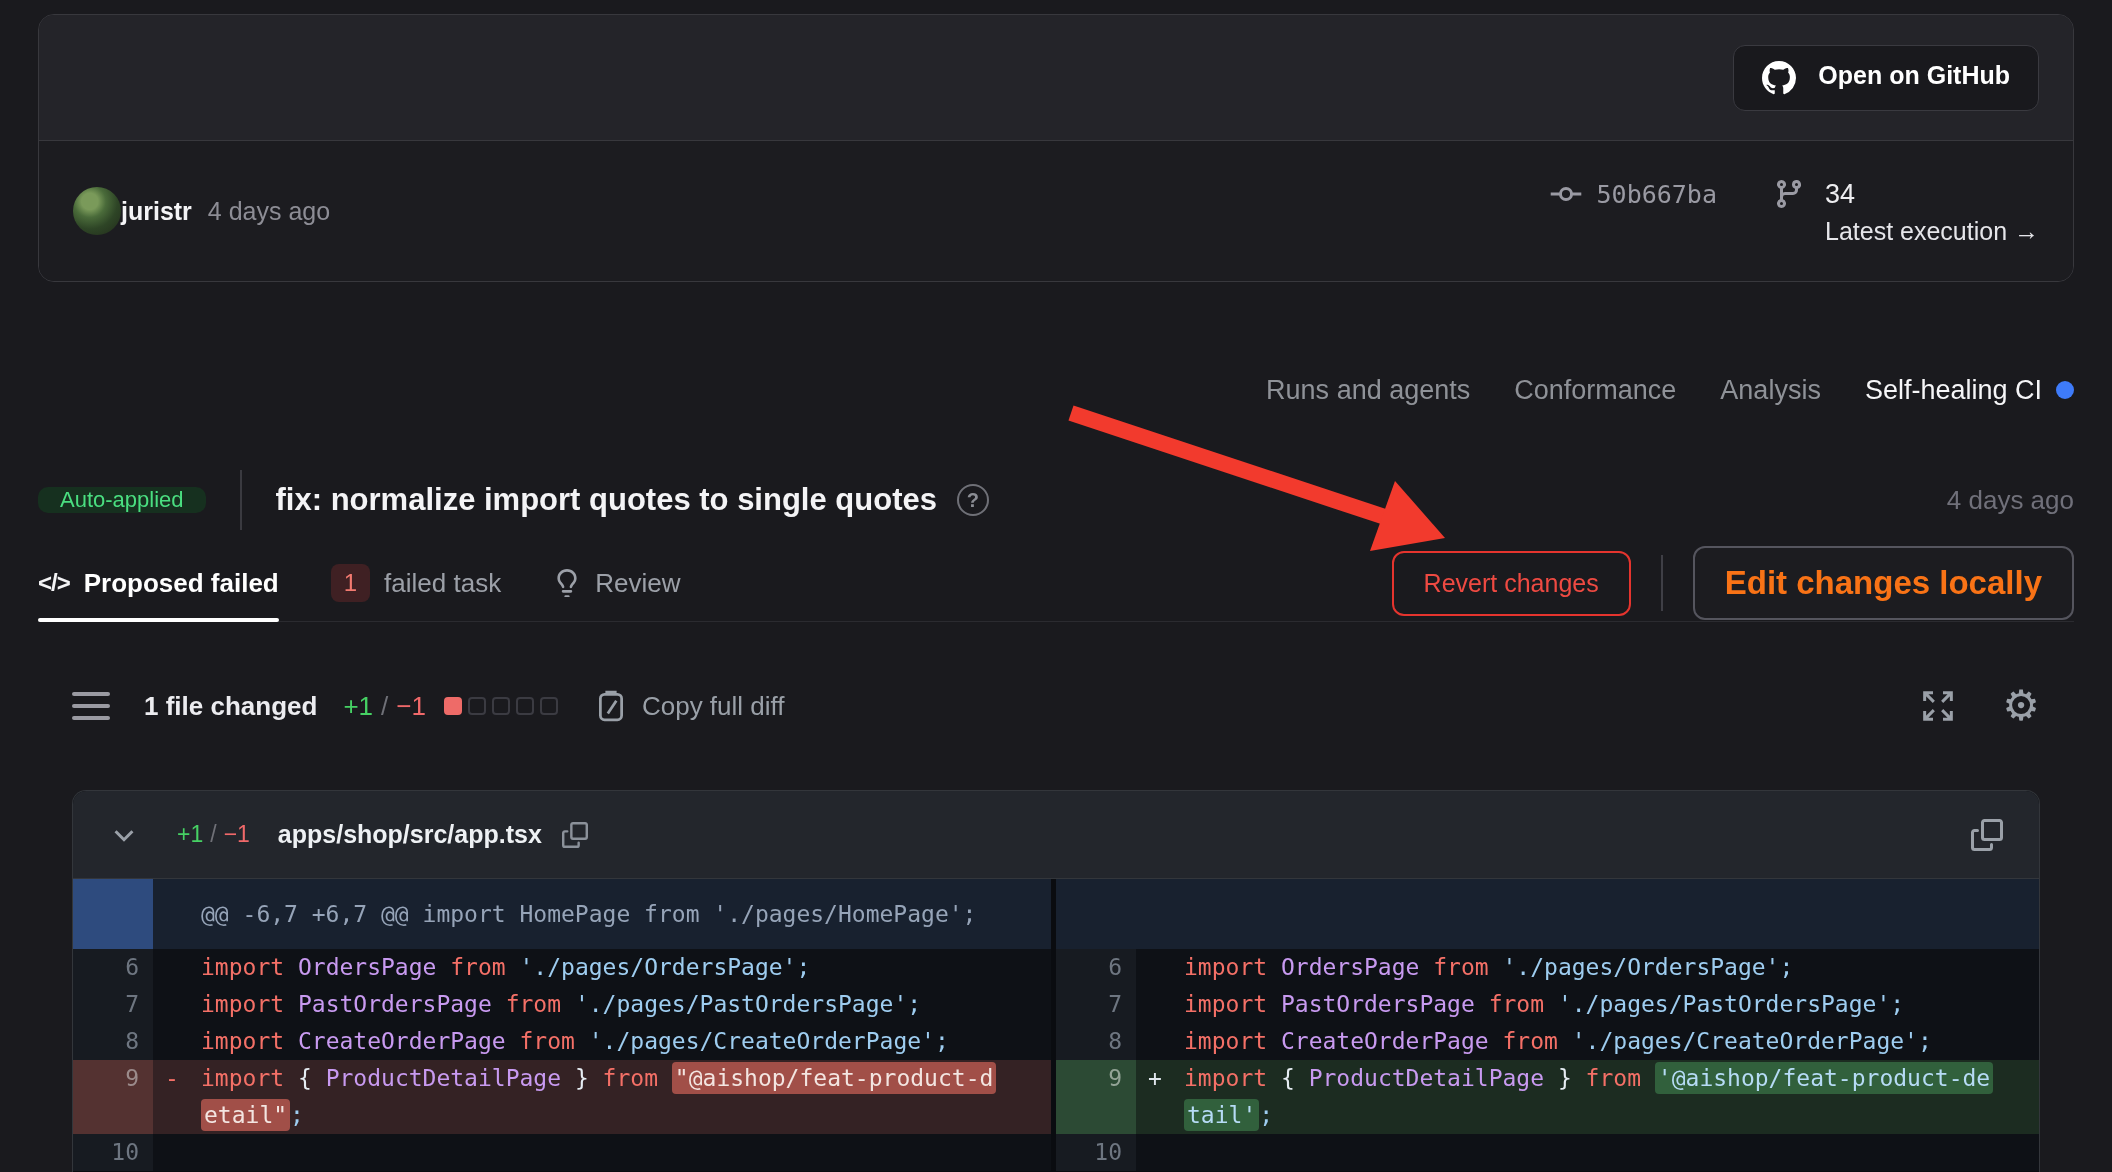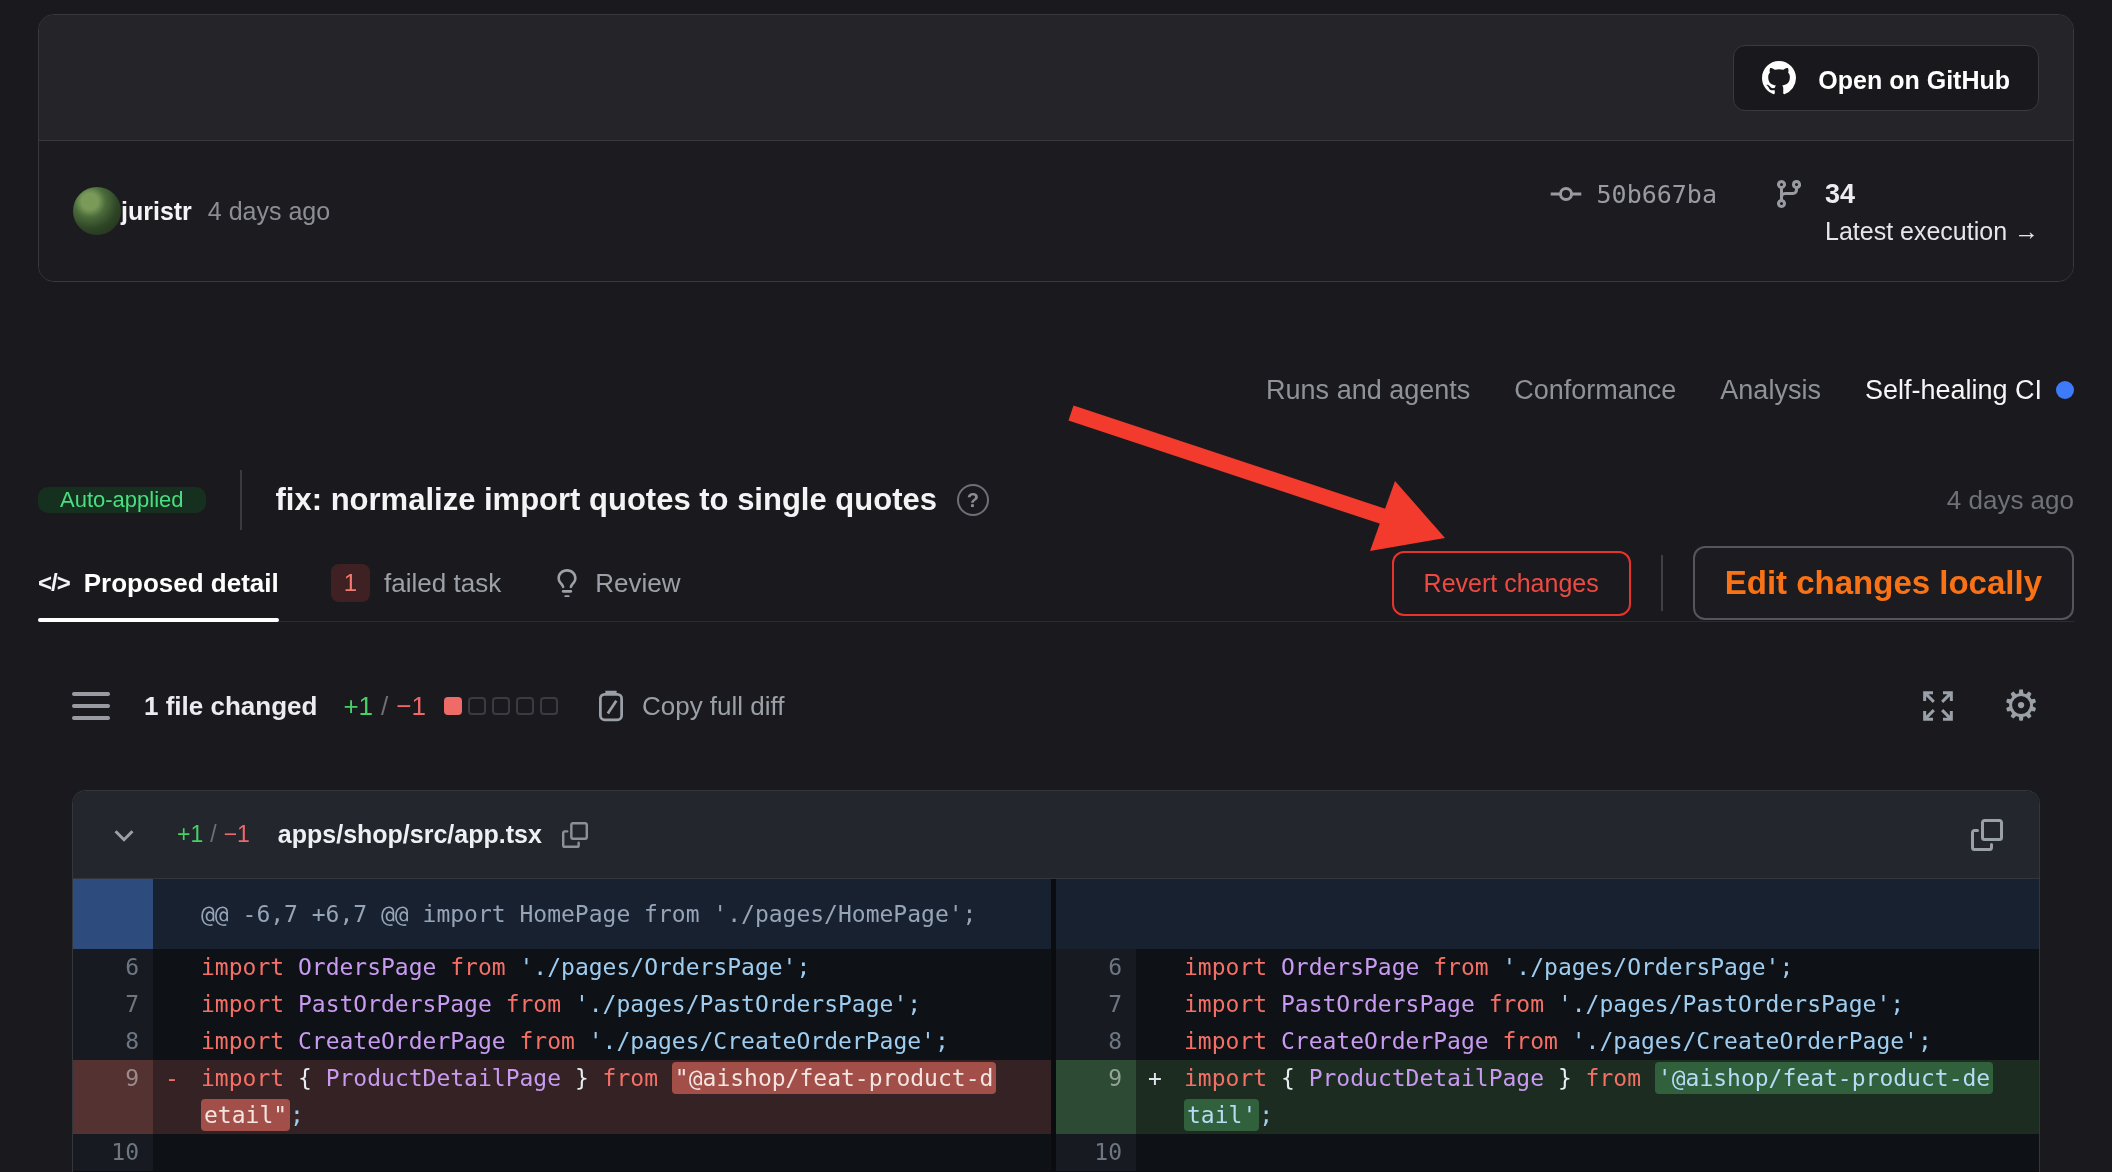--- a/index.html
+++ b/index.html
@@ -5,35 +5,35 @@
   * { margin:0; padding:0; box-sizing:border-box; }
   html,body { width:2112px; height:1172px; overflow:hidden; }
   body { background:#1a1a1e; font-family:"Liberation Sans", sans-serif; color:#f4f4f6; position:relative; }
 
   
   .top-card { position:absolute; left:38px; top:14px; right:38px; height:268px;
     border:1px solid #38383d; border-radius:16px; overflow:hidden; }
   .top-card-header { height:126px; background:#242429; display:flex; align-items:center; padding:0 34px;
     border-bottom:1px solid #38383d; }
   .page-title { font-size:32px; font-weight:700; letter-spacing:.2px; }
-  .gh-btn { margin-left:auto; display:flex; align-items:flex-end; gap:22px; background:#19191d;
+  .gh-btn { margin-left:auto; display:flex; align-items:flex-start; gap:22px; background:#19191d;
     border:1px solid #3a3a40; border-radius:12px; padding:15px 28px; cursor:pointer; }
   .gh-btn span { font-size:25px; font-weight:700; color:#fff; }
   .top-card-body { height:140px; background:#1c1c20; display:flex; align-items:center; padding:0 34px; }
   .avatar { width:48px; height:48px; border-radius:50%; flex:none;
     background:radial-gradient(circle at 35% 30%, #7a9a5a 0 18%, #4a6b3a 35%, #2e4526 60%, #202a1a 100%); }
   .author { font-size:25px; font-weight:700; }
   .commit-time { font-size:25px; color:#8d8d95; margin-left:16px; }
   .meta-cluster { margin-left:auto; display:flex; align-items:flex-start; }
   .sha-group { display:flex; align-items:center; gap:14px; height:40px; color:#9a9aa3; }
   .sha { font-family:"DejaVu Sans Mono", monospace; font-size:25px; color:#9a9aa3; }
   .branch-group { display:flex; align-items:flex-start; gap:20px; margin-left:56px; }
   .branch-icon-box { height:40px; display:flex; align-items:center; }
   .branch-col { display:flex; flex-direction:column; }
-  .branch-count { font-size:27px; font-weight:700; line-height:40px; color:#ededf0; }
+  .branch-count { font-size:27px; font-weight:400; line-height:40px; color:#ededf0; }
   .latest-exec { font-size:25px; line-height:34px; color:#e6e6ea; cursor:pointer; }
 
   
   .nav-row { position:absolute; top:368px; right:38px; height:44px; display:flex; align-items:center; gap:44px; }
   .nav-item { font-size:27px; color:#8f9298; cursor:pointer; display:flex; align-items:center; gap:14px; }
   .nav-item.active { color:#f6f6f8; }
   .nav-dot { width:18px; height:18px; border-radius:50%; background:#3e7bfa; display:inline-block; }
 
   
   .fix-row { position:absolute; top:465px; left:38px; right:38px; height:70px; display:flex; align-items:center; }
@@ -187,21 +187,21 @@
 </div>
 
 <svg class="arrow-overlay" viewBox="0 0 430 175">
   <line x1="31" y1="18" x2="345" y2="122" stroke="#f23a2d" stroke-width="16"></line>
   <polygon points="405,143 330,156 355,86" fill="#f23a2d"></polygon>
 </svg>
 
 <div class="tabs-row">
   <div class="tab active">
     <span class="code-glyph">&lt;/&gt;</span>
-    <span class="tab-label">Proposed detail</span>
+    <span class="tab-label">Proposed failed</span>
   </div>
   <div class="tab dim">
     <span class="fail-badge">1</span>
     <span class="tab-label">failed task</span>
   </div>
   <div class="tab dim">
     <svg class="oct bulb" width="28" height="28" viewBox="0 0 16 16">
       <path d="M8 1.5c-2.363 0-4 1.69-4 3.75 0 .984.424 1.625.984 2.304l.214.253c.223.264.47.556.673.848.284.411.537.896.621 1.49a.75.75 0 0 1-1.484.211c-.04-.282-.163-.547-.37-.847a8.456 8.456 0 0 0-.542-.68c-.084-.1-.173-.205-.268-.32C3.201 7.75 2.5 6.766 2.5 5.25 2.5 2.31 4.863 0 8 0s5.5 2.31 5.5 5.25c0 1.516-.701 2.5-1.328 3.259-.095.115-.184.22-.268.319-.207.245-.383.453-.541.681-.208.3-.33.565-.37.847a.751.751 0 0 1-1.485-.212c.084-.593.337-1.078.621-1.489.203-.292.45-.584.673-.848.075-.088.147-.173.213-.253.561-.679.985-1.32.985-2.304 0-2.06-1.637-3.75-4-3.75ZM5.75 12h4.5a.75.75 0 0 1 0 1.5h-4.5a.75.75 0 0 1 0-1.5Zm.75 3.75a.75.75 0 0 1 .75-.75h1.5a.75.75 0 0 1 0 1.5h-1.5a.75.75 0 0 1-.75-.75Z"></path>
     </svg>
     <span class="tab-label">Review</span>

